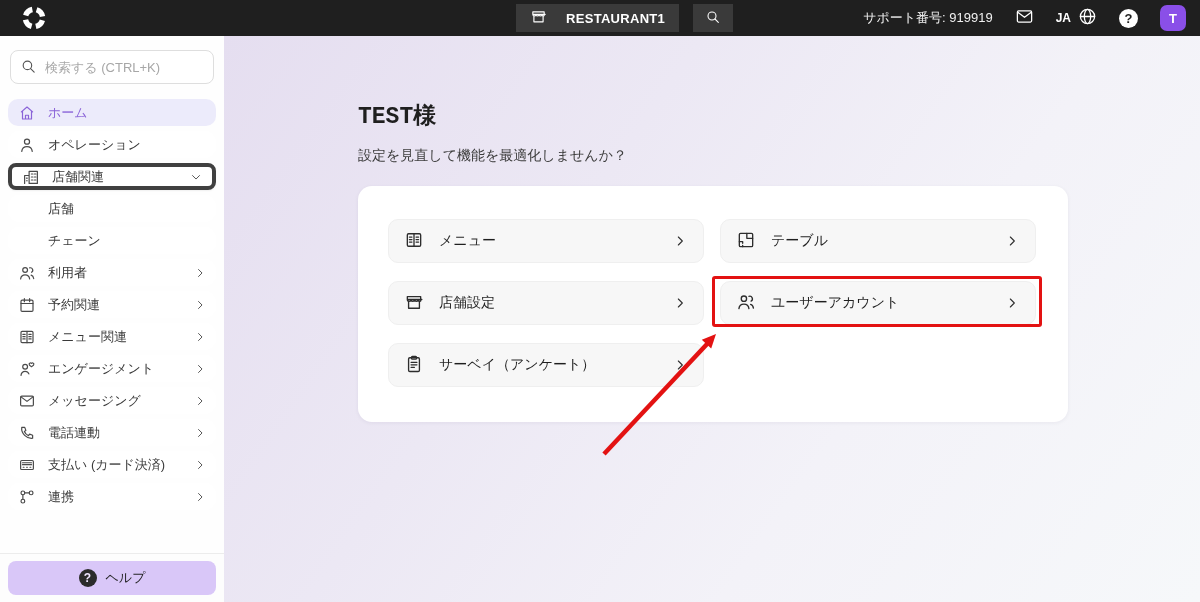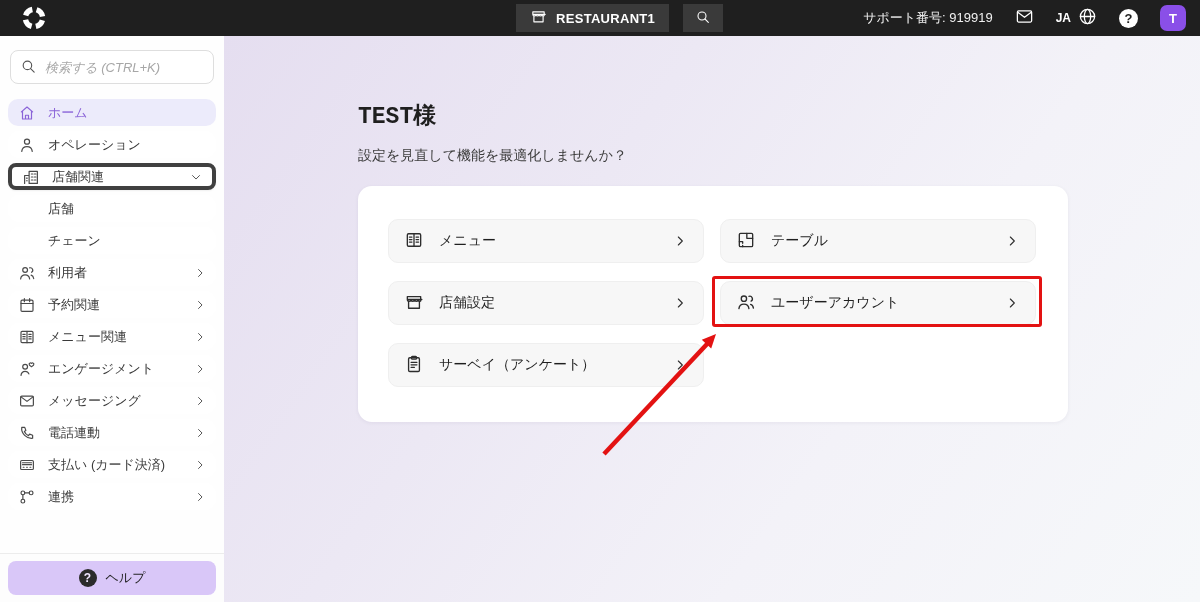--- a/index.html
+++ b/index.html
@@ -5,37 +5,37 @@
   * { margin:0; padding:0; box-sizing:border-box; }
   html,body { width:1200px; height:602px; overflow:hidden; }
   body { font-family:"Liberation Sans","DejaVu Sans",sans-serif; position:relative; background:#fff; }
 
   
   .topbar { position:absolute; left:0; top:0; width:1200px; height:36px; background:#1f1f1f;
             display:flex; align-items:center; z-index:10; }
   .logo { margin-left:20px; width:28px; height:28px; display:flex; align-items:center; justify-content:center; cursor:pointer; }
   .topbar-center { position:absolute; left:516px; top:4px; display:flex; gap:14px; }
   .tb-btn { background:#3a3a3a; border:none; border-radius:0; height:28px; display:flex;
-            align-items:center; gap:9px; padding:0 14px; color:#fff; cursor:pointer; }
+            align-items:center; gap:19px; padding:0 14px; color:#fff; cursor:pointer; }
   .tb-btn .lbl { font-size:13px; font-weight:700; letter-spacing:.3px; }
   .tb-search { width:40px; justify-content:center; padding:0; }
   .topbar-right { position:absolute; right:14px; top:0; height:36px; display:flex; align-items:center; gap:22px; }
   .support { color:#f0f0f0; font-size:13px; }
   .tb-icon { display:flex; align-items:center; justify-content:center; cursor:pointer; background:none; border:none; }
   .lang { display:flex; align-items:center; gap:7px; color:#fff; font-size:12px; font-weight:700; cursor:pointer; background:none; border:none; }
   .qmark-light { width:19px; height:19px; border-radius:50%; background:#fff; color:#1f1f1f; font-size:13px;
                  font-weight:700; display:flex; align-items:center; justify-content:center; }
   .avatar { width:26px; height:26px; border-radius:7px; background:#8a4fe8; color:#fff; font-size:13px;
             font-weight:700; display:flex; align-items:center; justify-content:center; border:none; cursor:pointer; }
 
   
   .sidebar { position:absolute; left:0; top:36px; width:224px; height:566px; background:#fefefe; z-index:5; }
   .search-wrap { margin:14px 10px 0 10px; position:relative; }
   .search-input { width:100%; height:34px; border:1px solid #dedede; border-radius:8px; padding:0 10px 0 34px;
-                  font-size:13px; color:#333; background:#fff; outline:none;font-style:italic; }
+                  font-size:13px; color:#333; background:#fff; outline:none; }
   .search-input::placeholder { color:#a7a7a7; }
   .search-ic { position:absolute; left:10px; top:8px; }
   .nav { margin-top:15px; }
   .nav-item { display:flex; align-items:center; gap:11px; height:27px; margin:0 8px 5px 8px; padding:0 9px;
               border-radius:10px; font-size:13px; color:#3a3a3a; cursor:pointer; background:#fff; border:none; width:208px; text-align:left; }
   .nav-item .txt { flex:1; }
   .nav-item.active { background:#ecebfb; color:#8a63d8; }
   .nav-item.active svg { stroke:#8a63d8; }
   .nav-item.boxed { border:4px solid #404040; box-shadow:0 1px 2px rgba(0,0,0,.06); border-radius:8px; }
   .nav-item.sub { padding-left:40px; }

